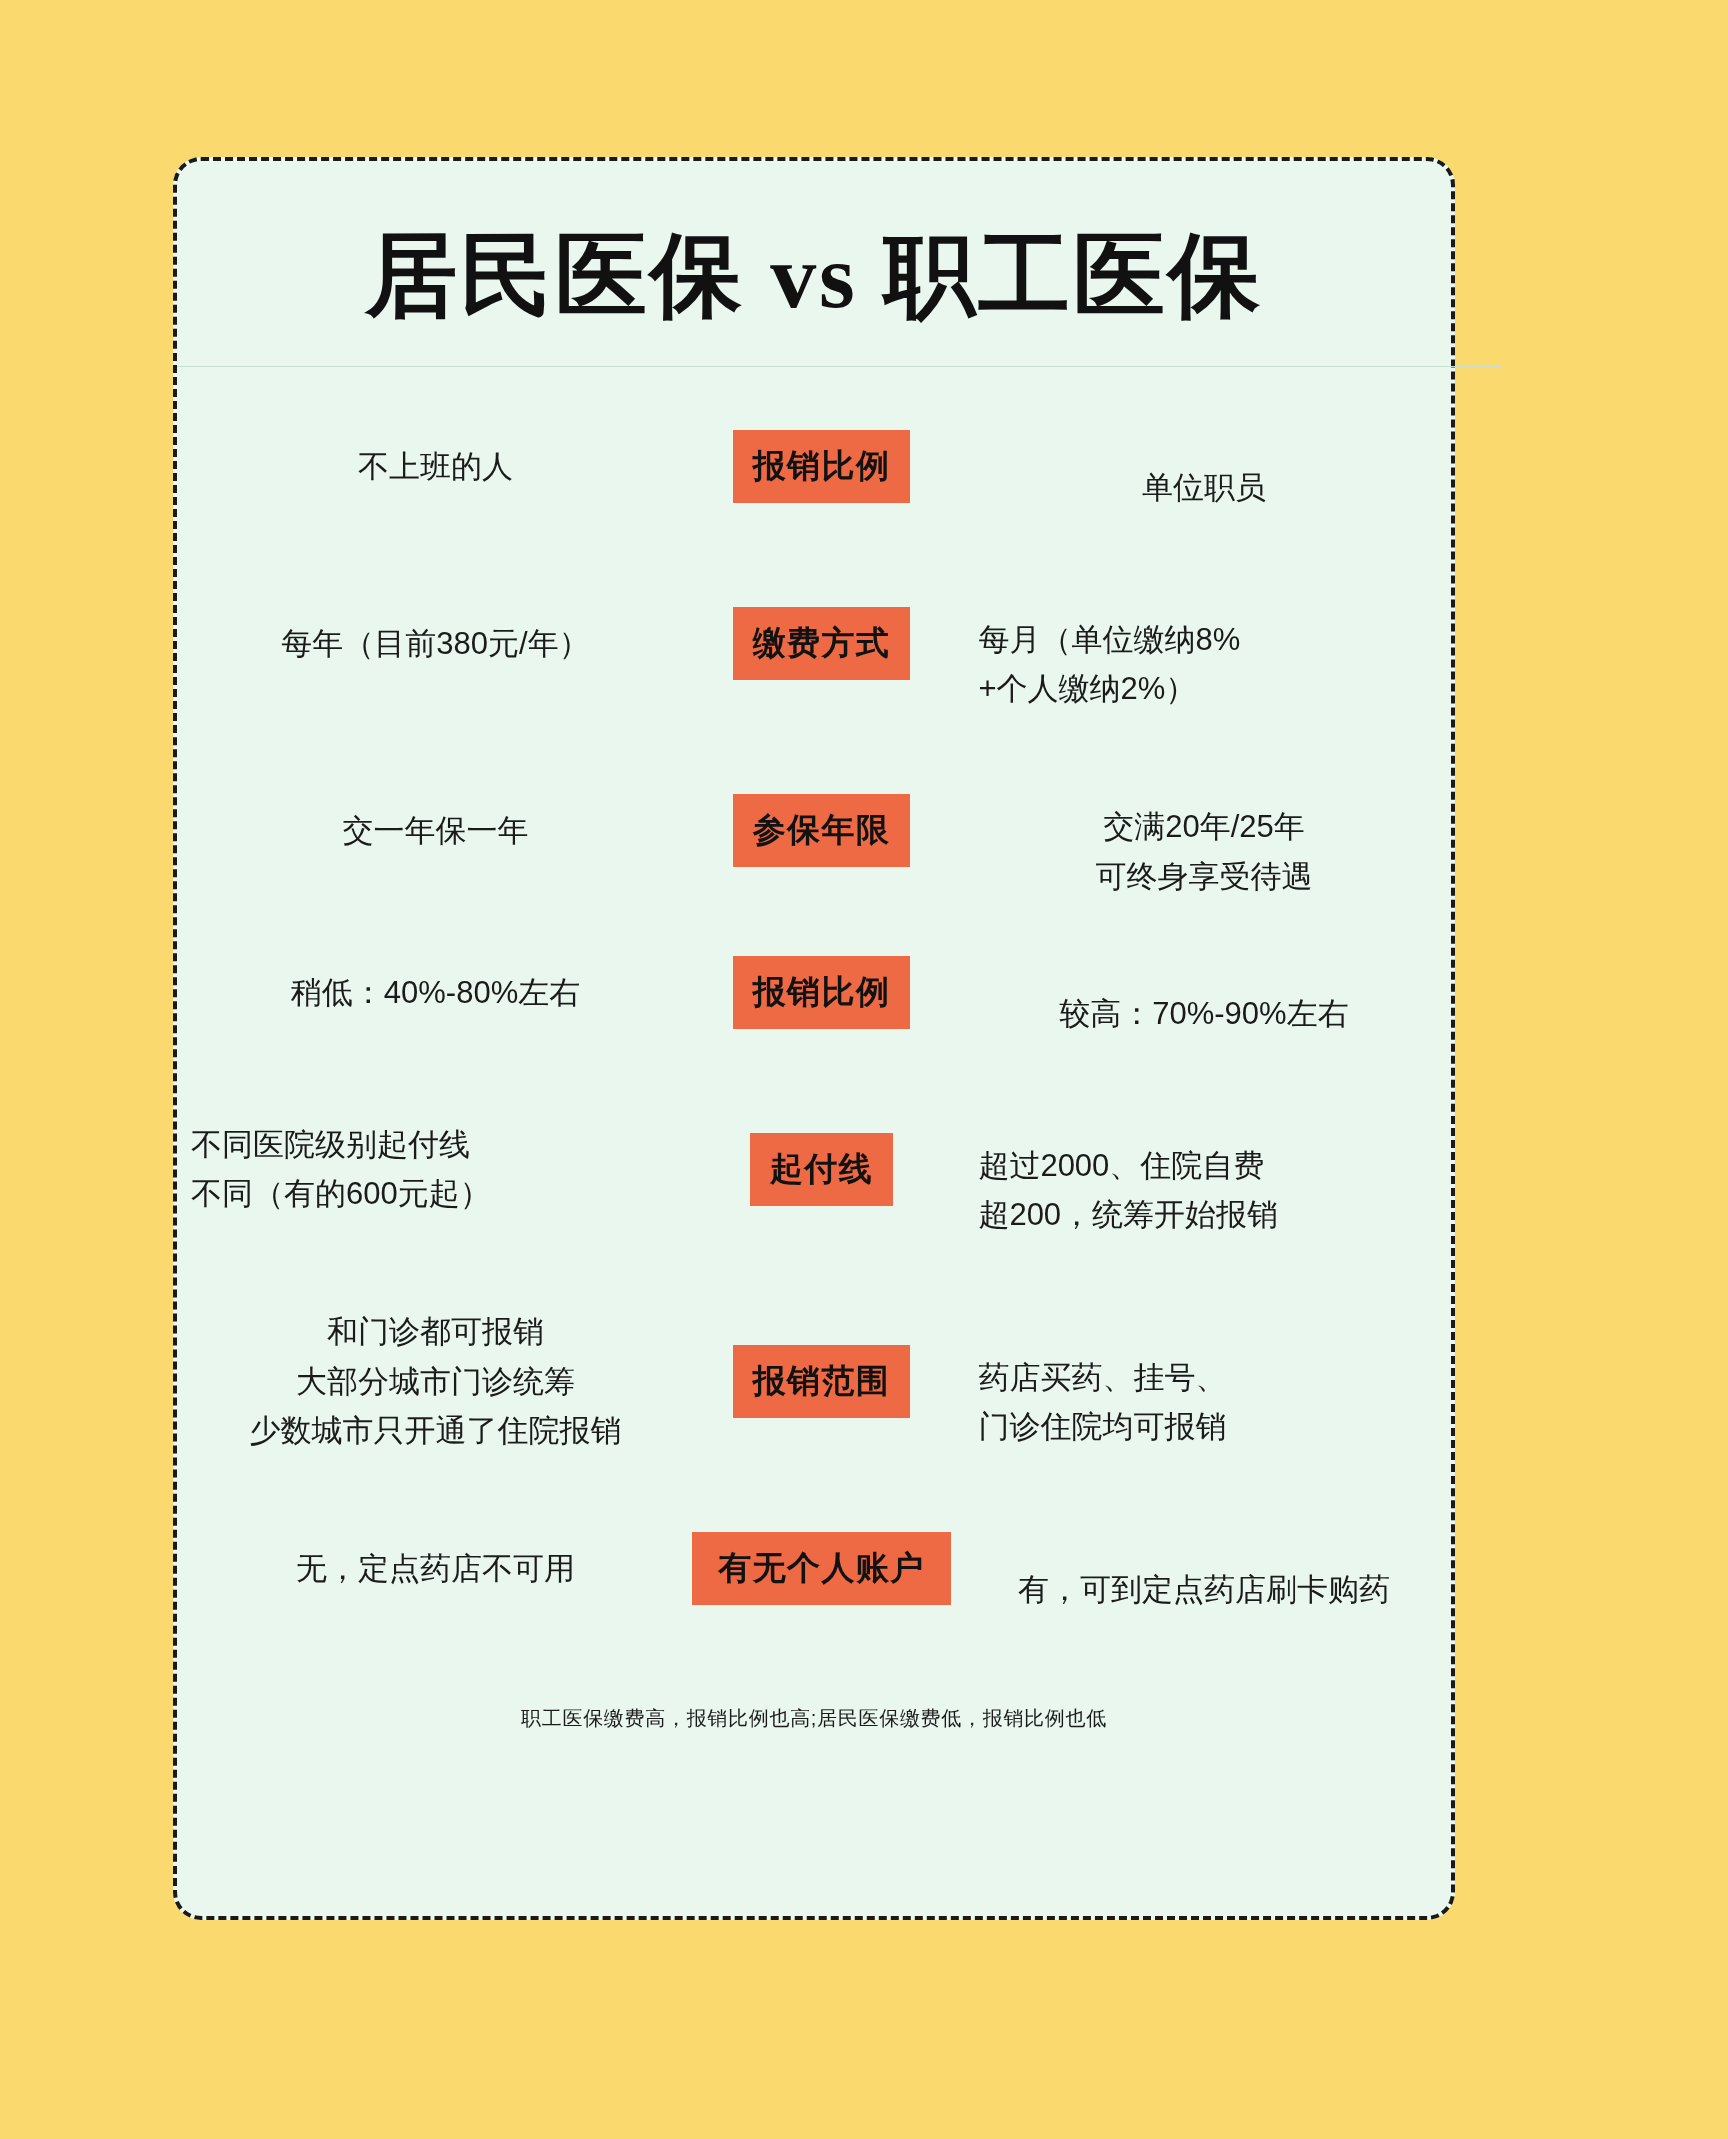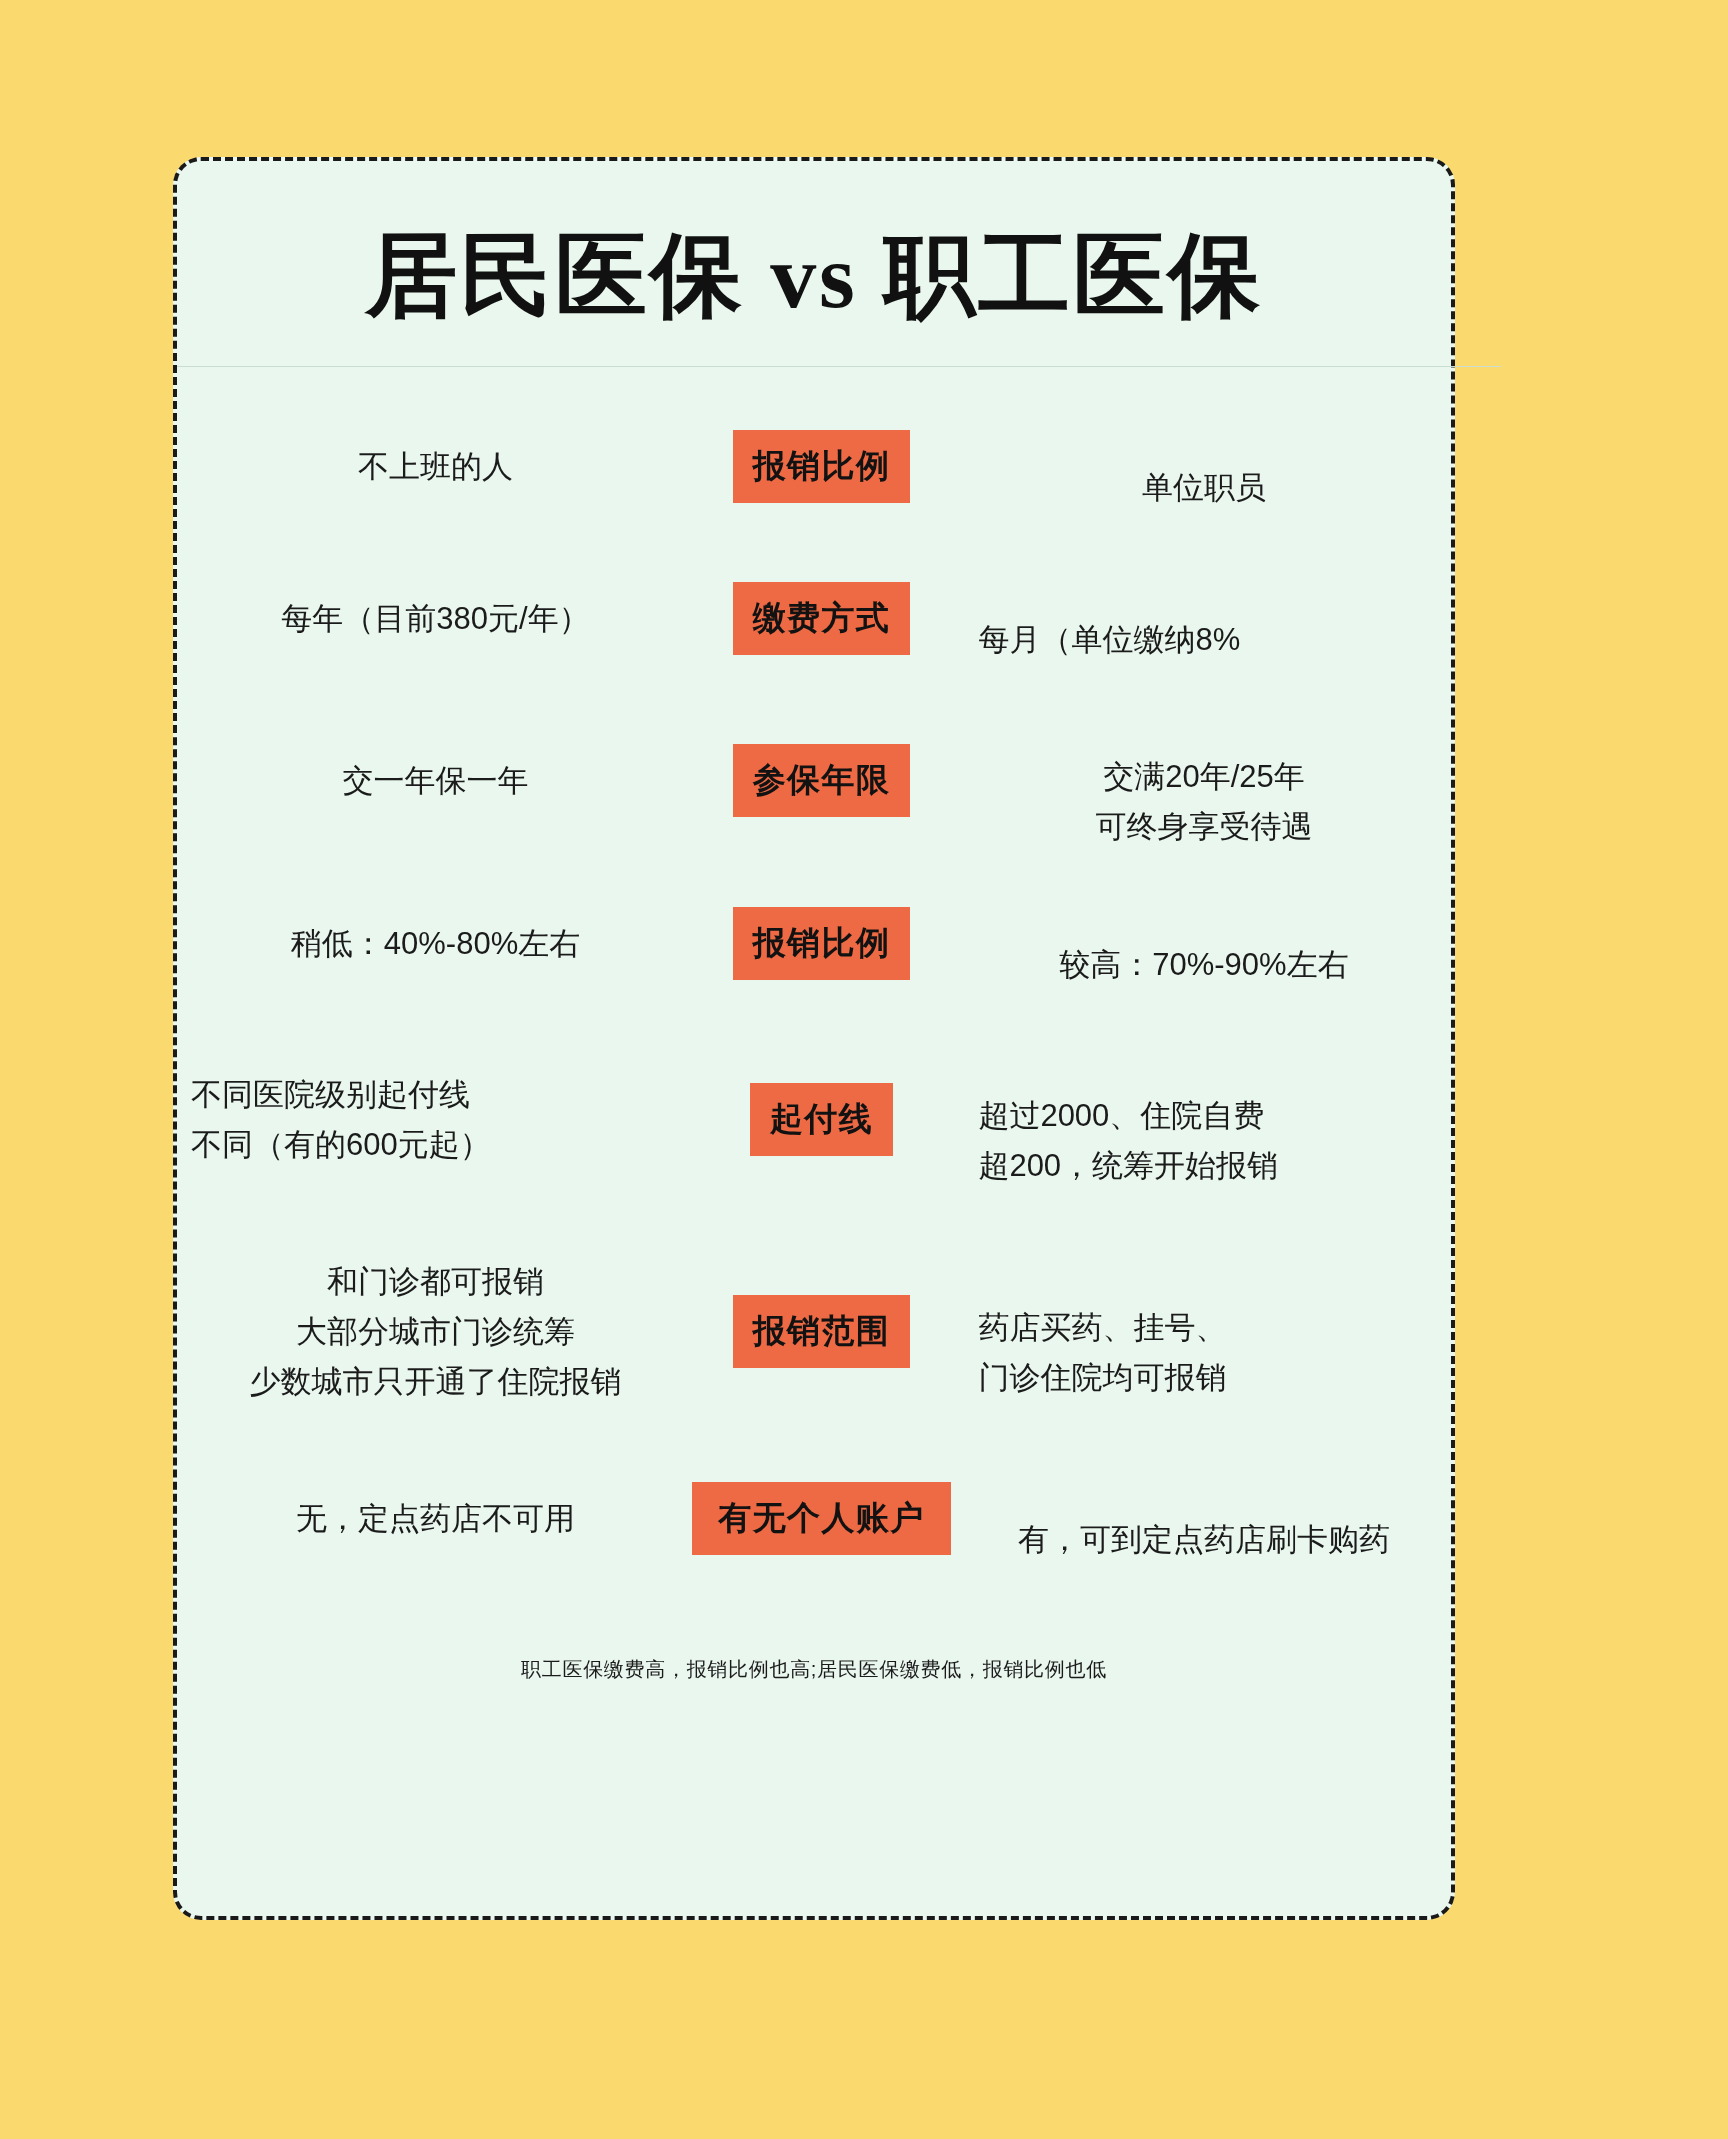--- a/index.html
+++ b/index.html
@@ -153,20 +153,21 @@
 
     <div class="row">
       <div class="col-left">
         <div>每年（目前380元/年）</div>
       </div>
       <div class="col-mid">
         <div class="badge">缴费方式</div>
       </div>
       <div class="col-right right-block-start">
         <div>每月（单位缴纳8%</div>
+        <div>+个人缴纳2%）</div>
       </div>
     </div>
 
     <div class="row-spacer small"></div>
 
     <div class="row">
       <div class="col-left">
         <div>交一年保一年</div>
       </div>
       <div class="col-mid">

